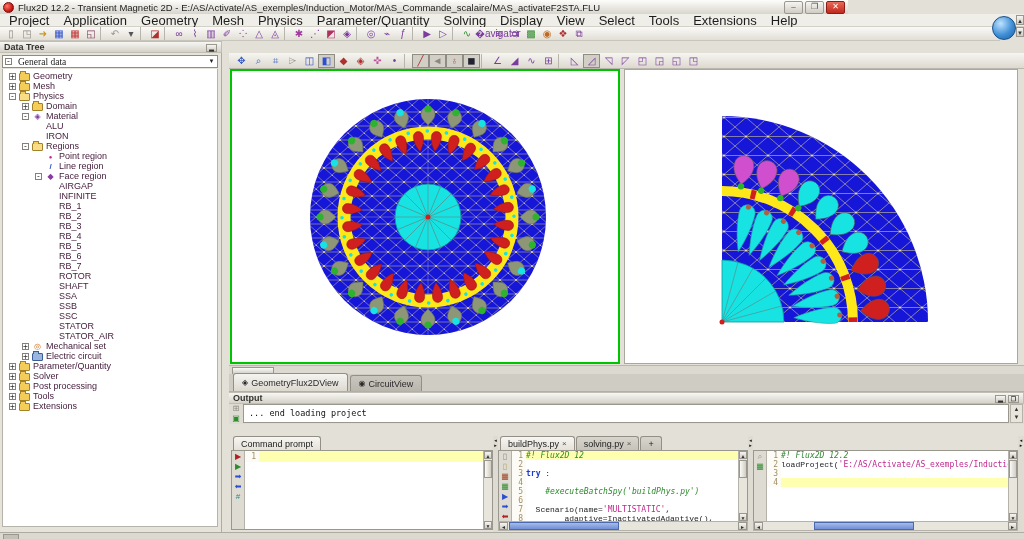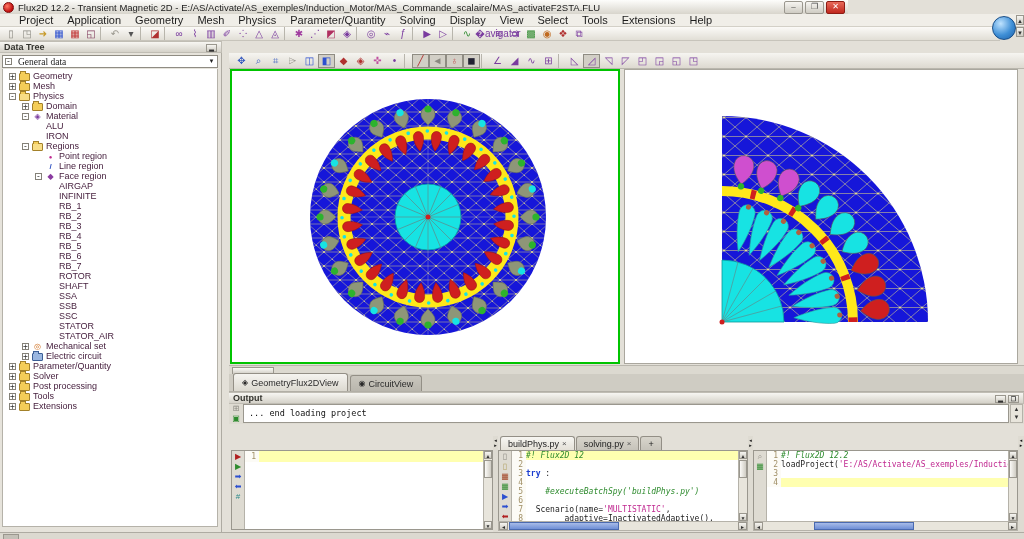--- a/index.html
+++ b/index.html
@@ -12,21 +12,21 @@
     display:flex;align-items:center;font-size:9.5px;}
   .app-icon{width:9px;height:9px;border-radius:50%;margin:0 4px 0 3px;flex:none;
     background:radial-gradient(circle at 35% 35%,#ff7a66,#c00d0d 70%);border:1px solid #7d0b0b;}
   .title-text{flex:1;white-space:nowrap;overflow:hidden;color:#1b1b1b;}
   .winbtns{display:flex;gap:2px;margin-right:3px;}
   .winbtn{width:17px;height:11px;font-size:8px;line-height:10px;text-align:center;
     background:linear-gradient(#f6f5f1,#cfccc3);border:1px solid #9a978e;border-radius:2px;color:#444;}
   .winbtn.close{background:linear-gradient(#e86a5a,#c0281e);color:#fff;border-color:#8d1c14;}
   
   .menubar{position:absolute;left:0;top:14px;width:1024px;height:13px;background:#f0eee8;
-    border-bottom:1px solid #d3d0c7;display:flex;align-items:flex-start;font-size:11px;padding-left:12px;box-sizing:border-box;}
+    border-bottom:1px solid #d3d0c7;display:flex;align-items:flex-start;font-size:13px;padding-left:2px;box-sizing:border-box;}
   .menu-item{padding:0 7px;height:13px;line-height:13px;color:#1d1d1d;}
   
   .toolbar-main{position:absolute;left:0;top:27px;width:1000px;height:14px;
     background:linear-gradient(#fbfaf7,#e1ded6);border-bottom:1px solid #c7c4bb;
     display:flex;align-items:center;padding-left:3px;box-sizing:border-box;}
   .tbtn{width:16px;height:13px;font-size:10px;line-height:13px;text-align:center;flex:none;cursor:default;}
   .tbtn[data-sep]{width:5px;height:13px;border-left:1px solid #b8b5ac;margin:0 1px;}
   .brand-ball{position:absolute;right:8px;top:16px;width:22px;height:22px;border-radius:50%;
     background:radial-gradient(circle at 35% 30%,#bfe3ff,#3f8fd6 55%,#1b5fa8);border:1px solid #1b4f88;}
   .tb-scroll{position:absolute;right:0;top:15px;width:8px;height:24px;display:flex;flex-direction:column;gap:2px;}
@@ -122,21 +122,21 @@
   .code-area{position:absolute;left:13px;top:0;right:9px;bottom:0;overflow:hidden;
     font-family:"DejaVu Sans Mono",monospace;font-size:8px;}
   .crow{display:flex;height:9px;line-height:9px;white-space:pre;}
   .cmd .crow{height:11px;line-height:11px;}
   .ln{width:11px;flex:none;text-align:right;padding-right:3px;color:#a08f66;background:#fcfbf6;}
   .lb{flex:1;color:#222;}
   .crow.hl .lb{background:#ffffb0;}
   .tk-cm{color:#2e8b2e;font-style:italic;}
   .tk-kw{color:#1a3ccf;font-weight:bold;}
   .tk-str{color:#c02890;}
-  .tk-pl{color:#222;}
+  .tk-pl{color:#222;font-family:Liberation Mono, monospace;}
   .vscroll{position:absolute;right:0;top:0;bottom:0;width:9px;background:#e8e5dc;border-left:1px solid #b5b2a9;box-sizing:border-box;}
   .vscroll .up,.vscroll .dn{position:absolute;left:0;width:8px;height:8px;font-size:5px;line-height:8px;text-align:center;
     background:linear-gradient(#f6f5f1,#cfccc3);border:1px solid #9a978e;box-sizing:border-box;color:#333;}
   .vscroll .up{top:0;}.vscroll .dn{bottom:0;}
   .vscroll .vthumb{position:absolute;left:0;top:9px;width:8px;height:18px;
     background:linear-gradient(90deg,#fbfaf7,#cfccc3);border:1px solid #9a978e;box-sizing:border-box;}
   .hscroll{position:absolute;height:10px;background:#e8e5dc;border:1px solid #b5b2a9;box-sizing:border-box;}
   .hscroll .lt,.hscroll .rt{position:absolute;top:0;width:9px;height:8px;font-size:5px;line-height:8px;text-align:center;
     background:linear-gradient(#f6f5f1,#cfccc3);border:1px solid #9a978e;box-sizing:border-box;color:#333;}
   .hscroll .lt{left:0;}.hscroll .rt{right:0;}
@@ -764,20 +764,25 @@
     <span class="out-rail">
 
     <span style="color: rgb(138, 136, 128);">⊞</span>
         <span style="color: rgb(46, 139, 46);">▣</span>
       </span>
     <div class="out-text">... end loading project</div>
     <div class="out-scroll">▲<br>▼</div>
   </div>
 
 
+  <div class="tabrow" style="left:233px;top:436px;width:258px;">
+    <span class="etab active">
+        <span>Command prompt</span>
+      </span>
+  </div>
   <div class="editor cmd" style="left:231px;top:450px;width:262px;height:80px;">
     <div class="rail">
 
     <span style="color: rgb(176, 32, 32);">▶</span>
         <span style="color: rgb(46, 139, 46);">▶</span>
         <span style="color: rgb(43, 79, 208);">➡</span>
         <span style="color: rgb(43, 79, 208);">⬅</span>
         <span style="color: rgb(46, 139, 139);">#</span>
       </div>
     <div class="code-area">

